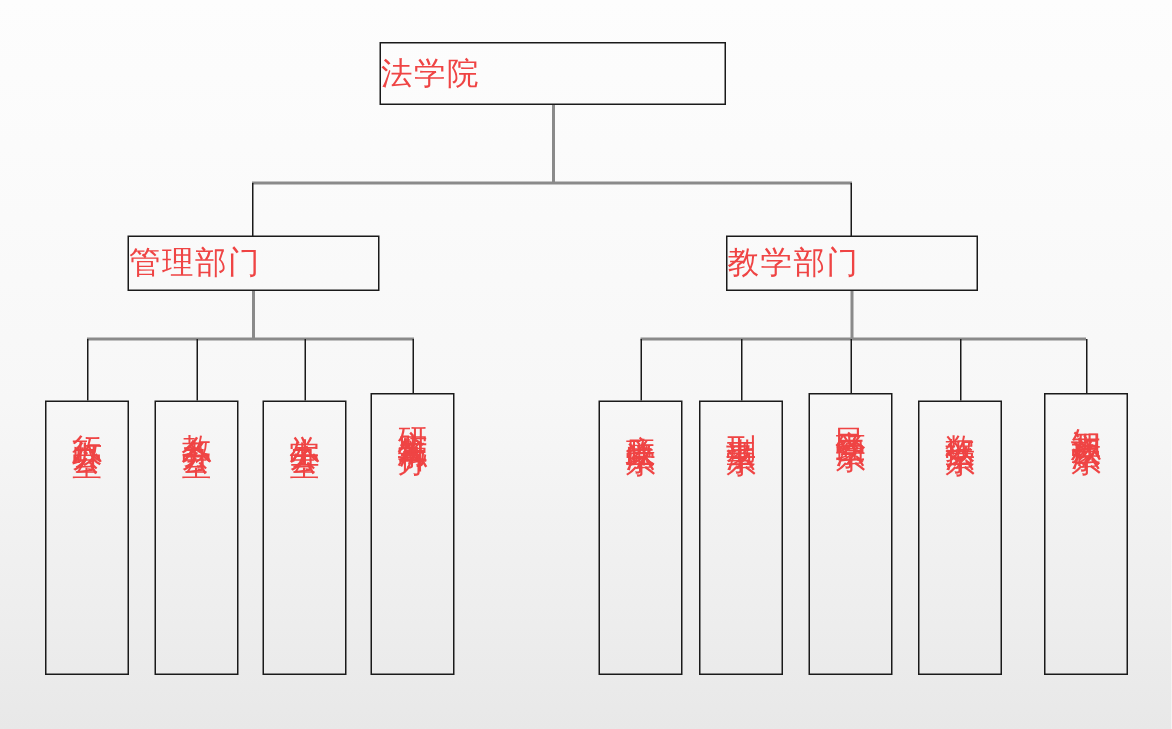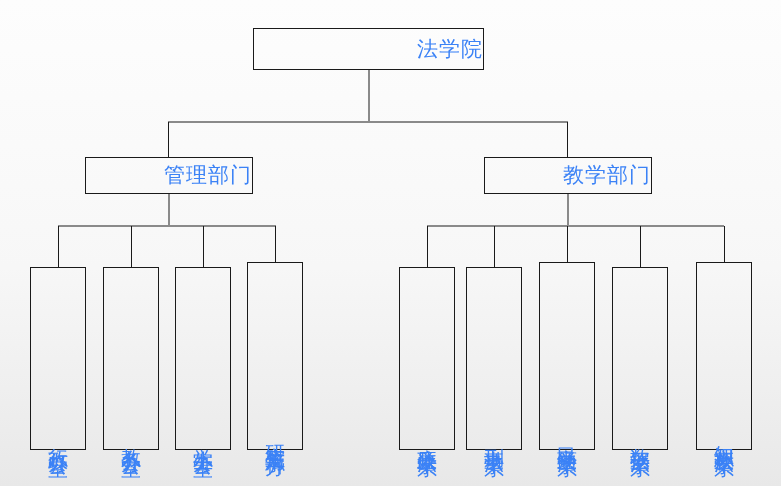--- a/index.html
+++ b/index.html
@@ -26,22 +26,22 @@
   }
 
   
   .node {
     position: absolute;
     box-sizing: border-box;
     border: 1px solid #1a1a1a;
     background: transparent;
     display: flex;
     align-items: center;
-    justify-content: flex-end;
-    color: #3b82f6;
+    justify-content: flex-start;
+    color: #ef4444;
     line-height: 1.05;
   }
 
   .node.horiz {
     font-size: 21px;
     letter-spacing: 1px;
   }
 
   .node.vert {
     writing-mode: vertical-rl;

